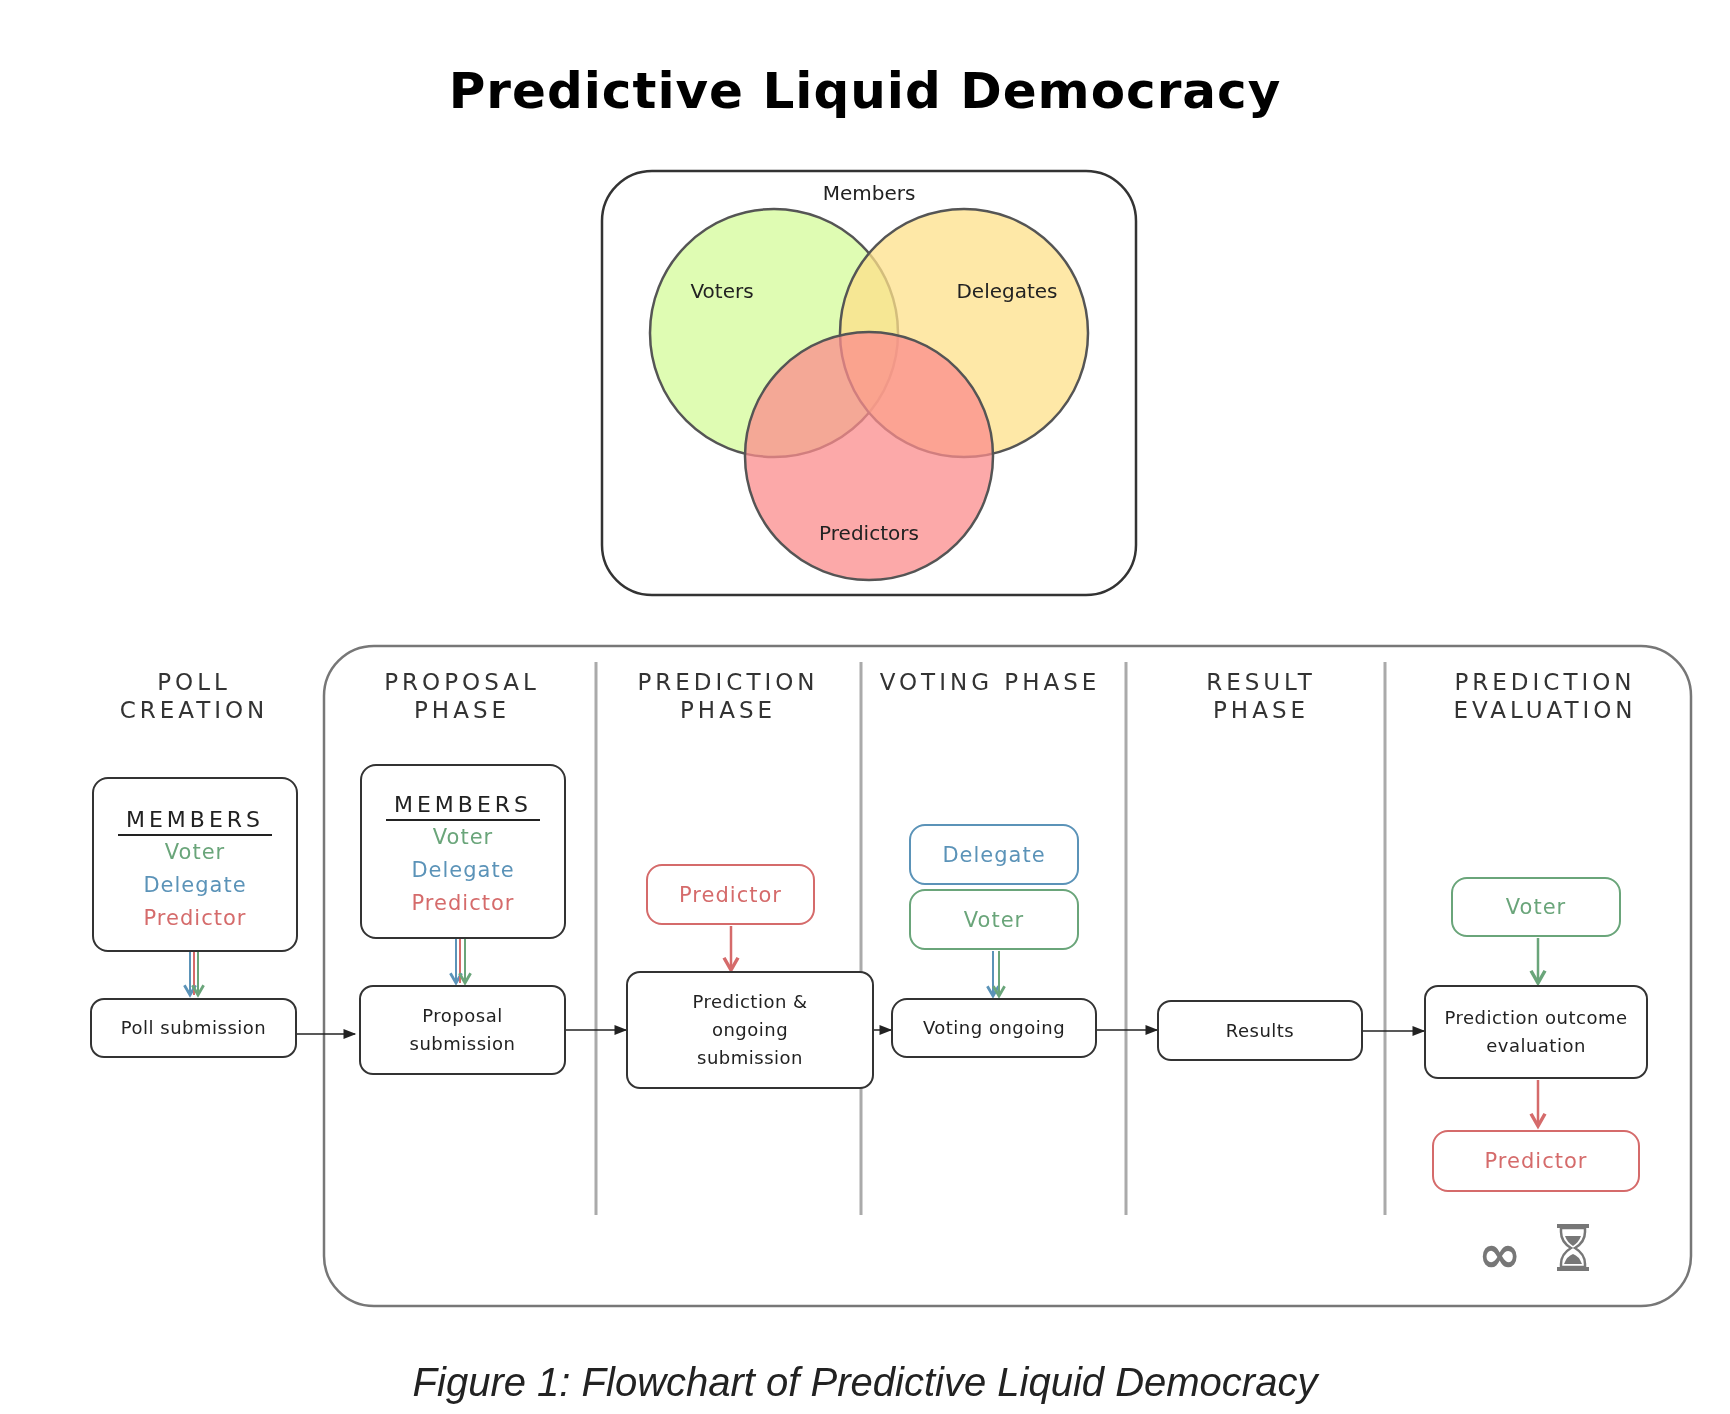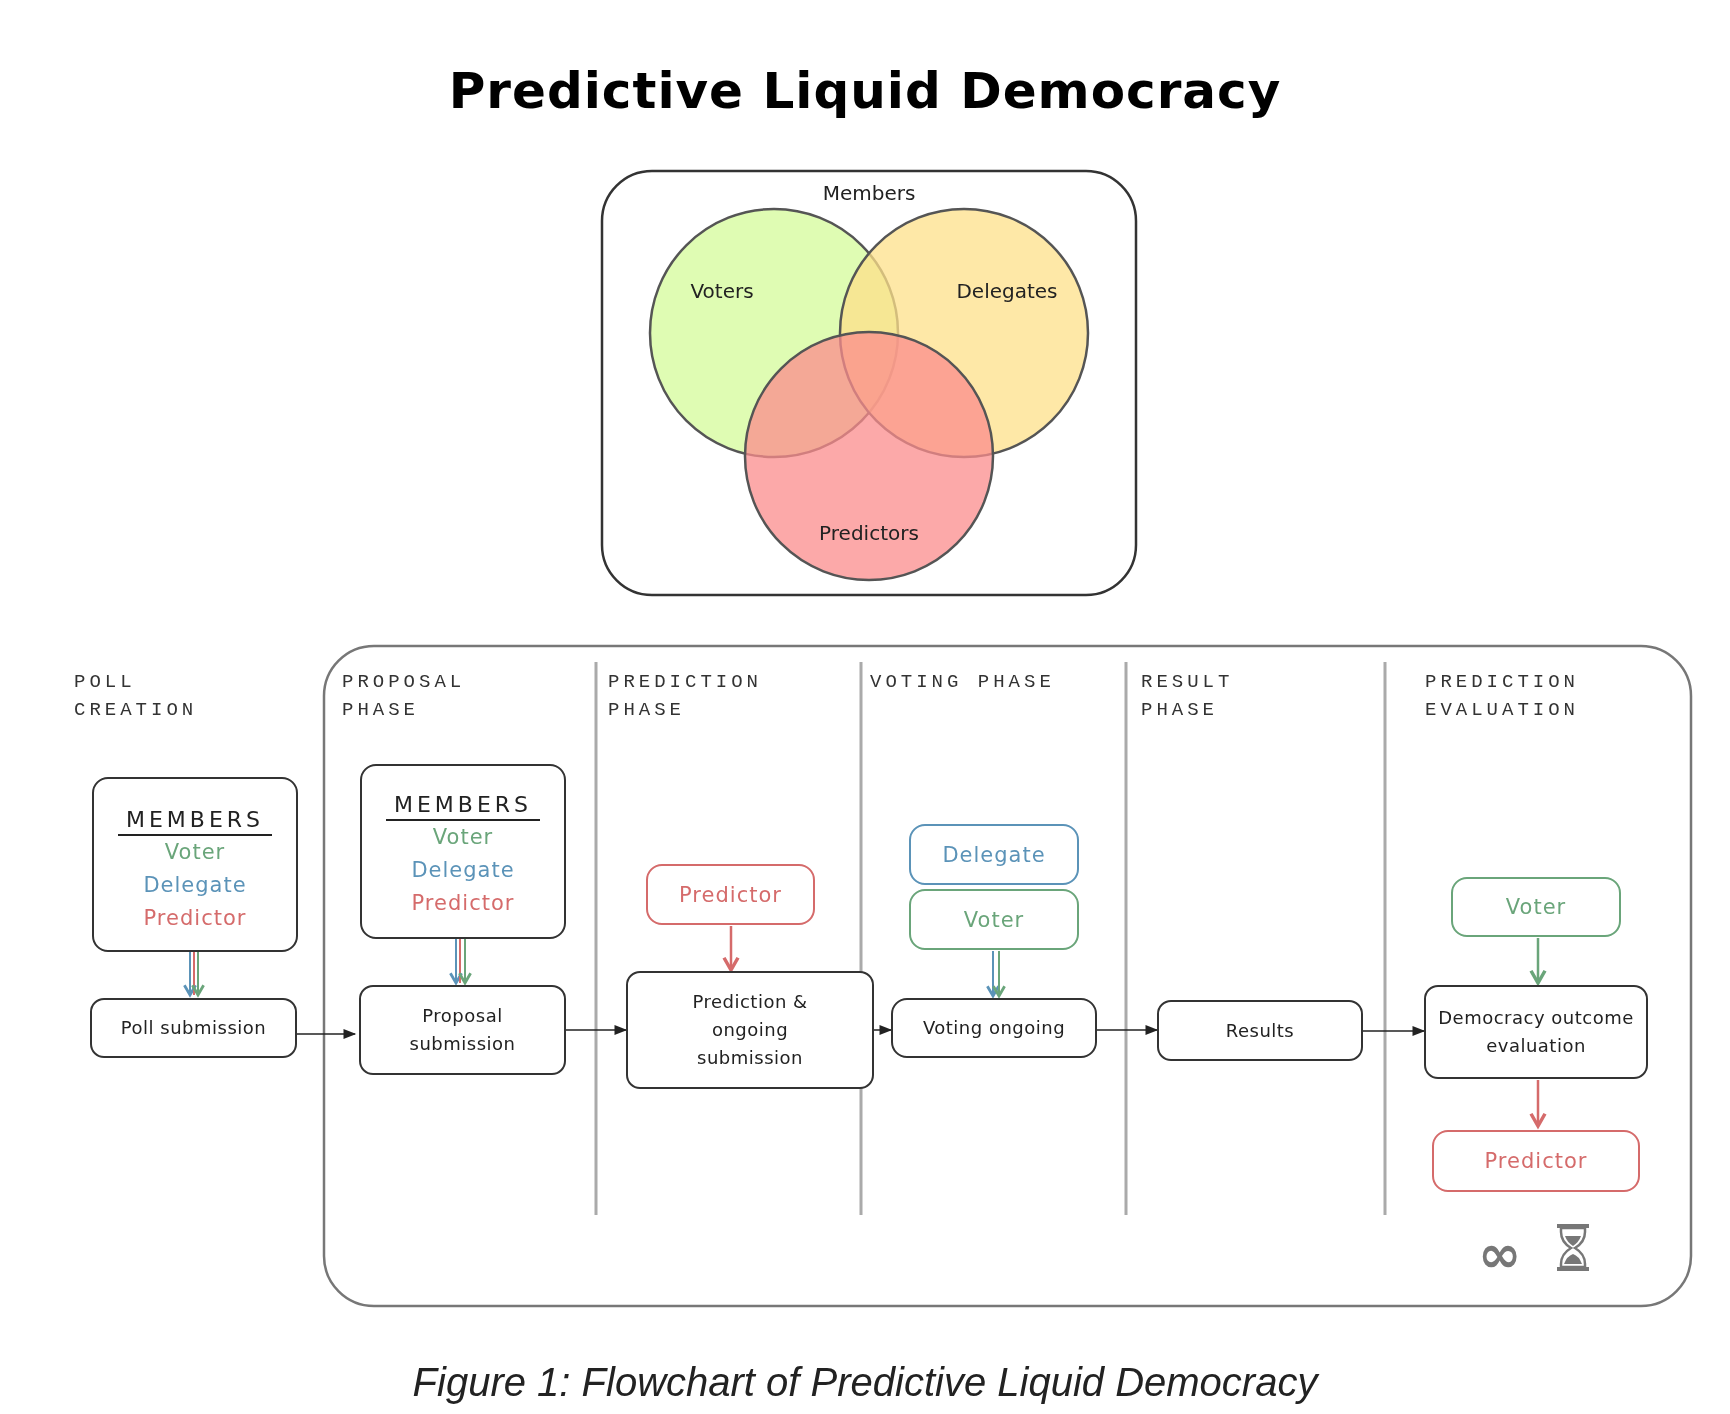--- a/index.html
+++ b/index.html
@@ -1,21 +1,21 @@
 <!DOCTYPE html>
 <html><head>
 <meta charset="utf-8">
 <style>
   html,body{margin:0;padding:0;background:#fff;}
   body{width:1730px;height:1414px;position:relative;overflow:hidden;font-family:"DejaVu Sans",sans-serif;color:#222;}
   .abs{position:absolute;}
   #title{left:0;width:1730px;top:62px;text-align:center;font-family:"DejaVu Sans",sans-serif;font-weight:bold;font-size:50px;color:#000;letter-spacing:1px;}
   svg{position:absolute;left:0;top:0;}
   .lbl{font-family:"DejaVu Sans",sans-serif;fill:#222;}
-  .phase{position:absolute;text-align:left;font-size:19px;letter-spacing:4px;line-height:28px;color:#333;width:240px;font-family:Liberation Mono, monospace;}
+  .phase{position:absolute;text-align:center;font-size:23px;letter-spacing:4px;line-height:28px;color:#333;width:240px;}
   .box{position:absolute;box-sizing:border-box;border:2px solid #333;border-radius:14px;display:flex;align-items:center;justify-content:center;text-align:center;font-size:18px;line-height:28px;color:#222;background:#fff;letter-spacing:.5px;}
   .role{position:absolute;box-sizing:border-box;border:2px solid;border-radius:16px;display:flex;align-items:center;justify-content:center;font-size:21px;letter-spacing:1px;background:#fff;}
   .members{position:absolute;box-sizing:border-box;border:2px solid #333;border-radius:16px;background:#fff;text-align:center;}
   .members .mh{font-size:22px;letter-spacing:4px;color:#222;display:inline-block;border-bottom:2px solid #222;padding:0 8px 2px;margin-top:28px;}
   .members .mi{font-size:21px;line-height:33px;letter-spacing:1px;}
   #caption{left:0;width:1730px;top:1360px;text-align:center;font-family:"Liberation Sans",sans-serif;font-style:italic;font-size:40px;color:#222;}
   .icon{position:absolute;color:#777;}
 </style>
 </head>
 <body>
@@ -128,21 +128,21 @@
   <span>ongoing</span>
   <span>submission</span>
 </div>
 <div class="box" style="left:891px;top:998px;width:206px;height:60px;border-radius:16px;">
   <span>Voting ongoing</span>
 </div>
 <div class="box" style="left:1157px;top:1000px;width:206px;height:61px;">
   <span>Results</span>
 </div>
 <div class="box" style="left:1424px;top:985px;width:224px;height:94px;flex-direction:column;">
-  <span>Democracy outcome</span>
+  <span>Prediction outcome</span>
   <span>evaluation</span>
 </div>
 
 <div class="role" style="left:646px;top:864px;width:169px;height:61px;border-color:#d56b6b;color:#d56b6b;">Predictor</div>
 <div class="role" style="left:909px;top:824px;width:170px;height:61px;border-color:#5b93b8;color:#5b93b8;">Delegate</div>
 <div class="role" style="left:909px;top:889px;width:170px;height:61px;border-color:#6aa57a;color:#6aa57a;">Voter</div>
 <div class="role" style="left:1451px;top:877px;width:170px;height:60px;border-color:#6aa57a;color:#6aa57a;">Voter</div>
 <div class="role" style="left:1432px;top:1130px;width:208px;height:62px;border-color:#d56b6b;color:#d56b6b;">Predictor</div>
 
 <div class="icon" style="left:1478px;top:1228px;font-size:52px;line-height:52px;font-weight:bold;">∞</div>

